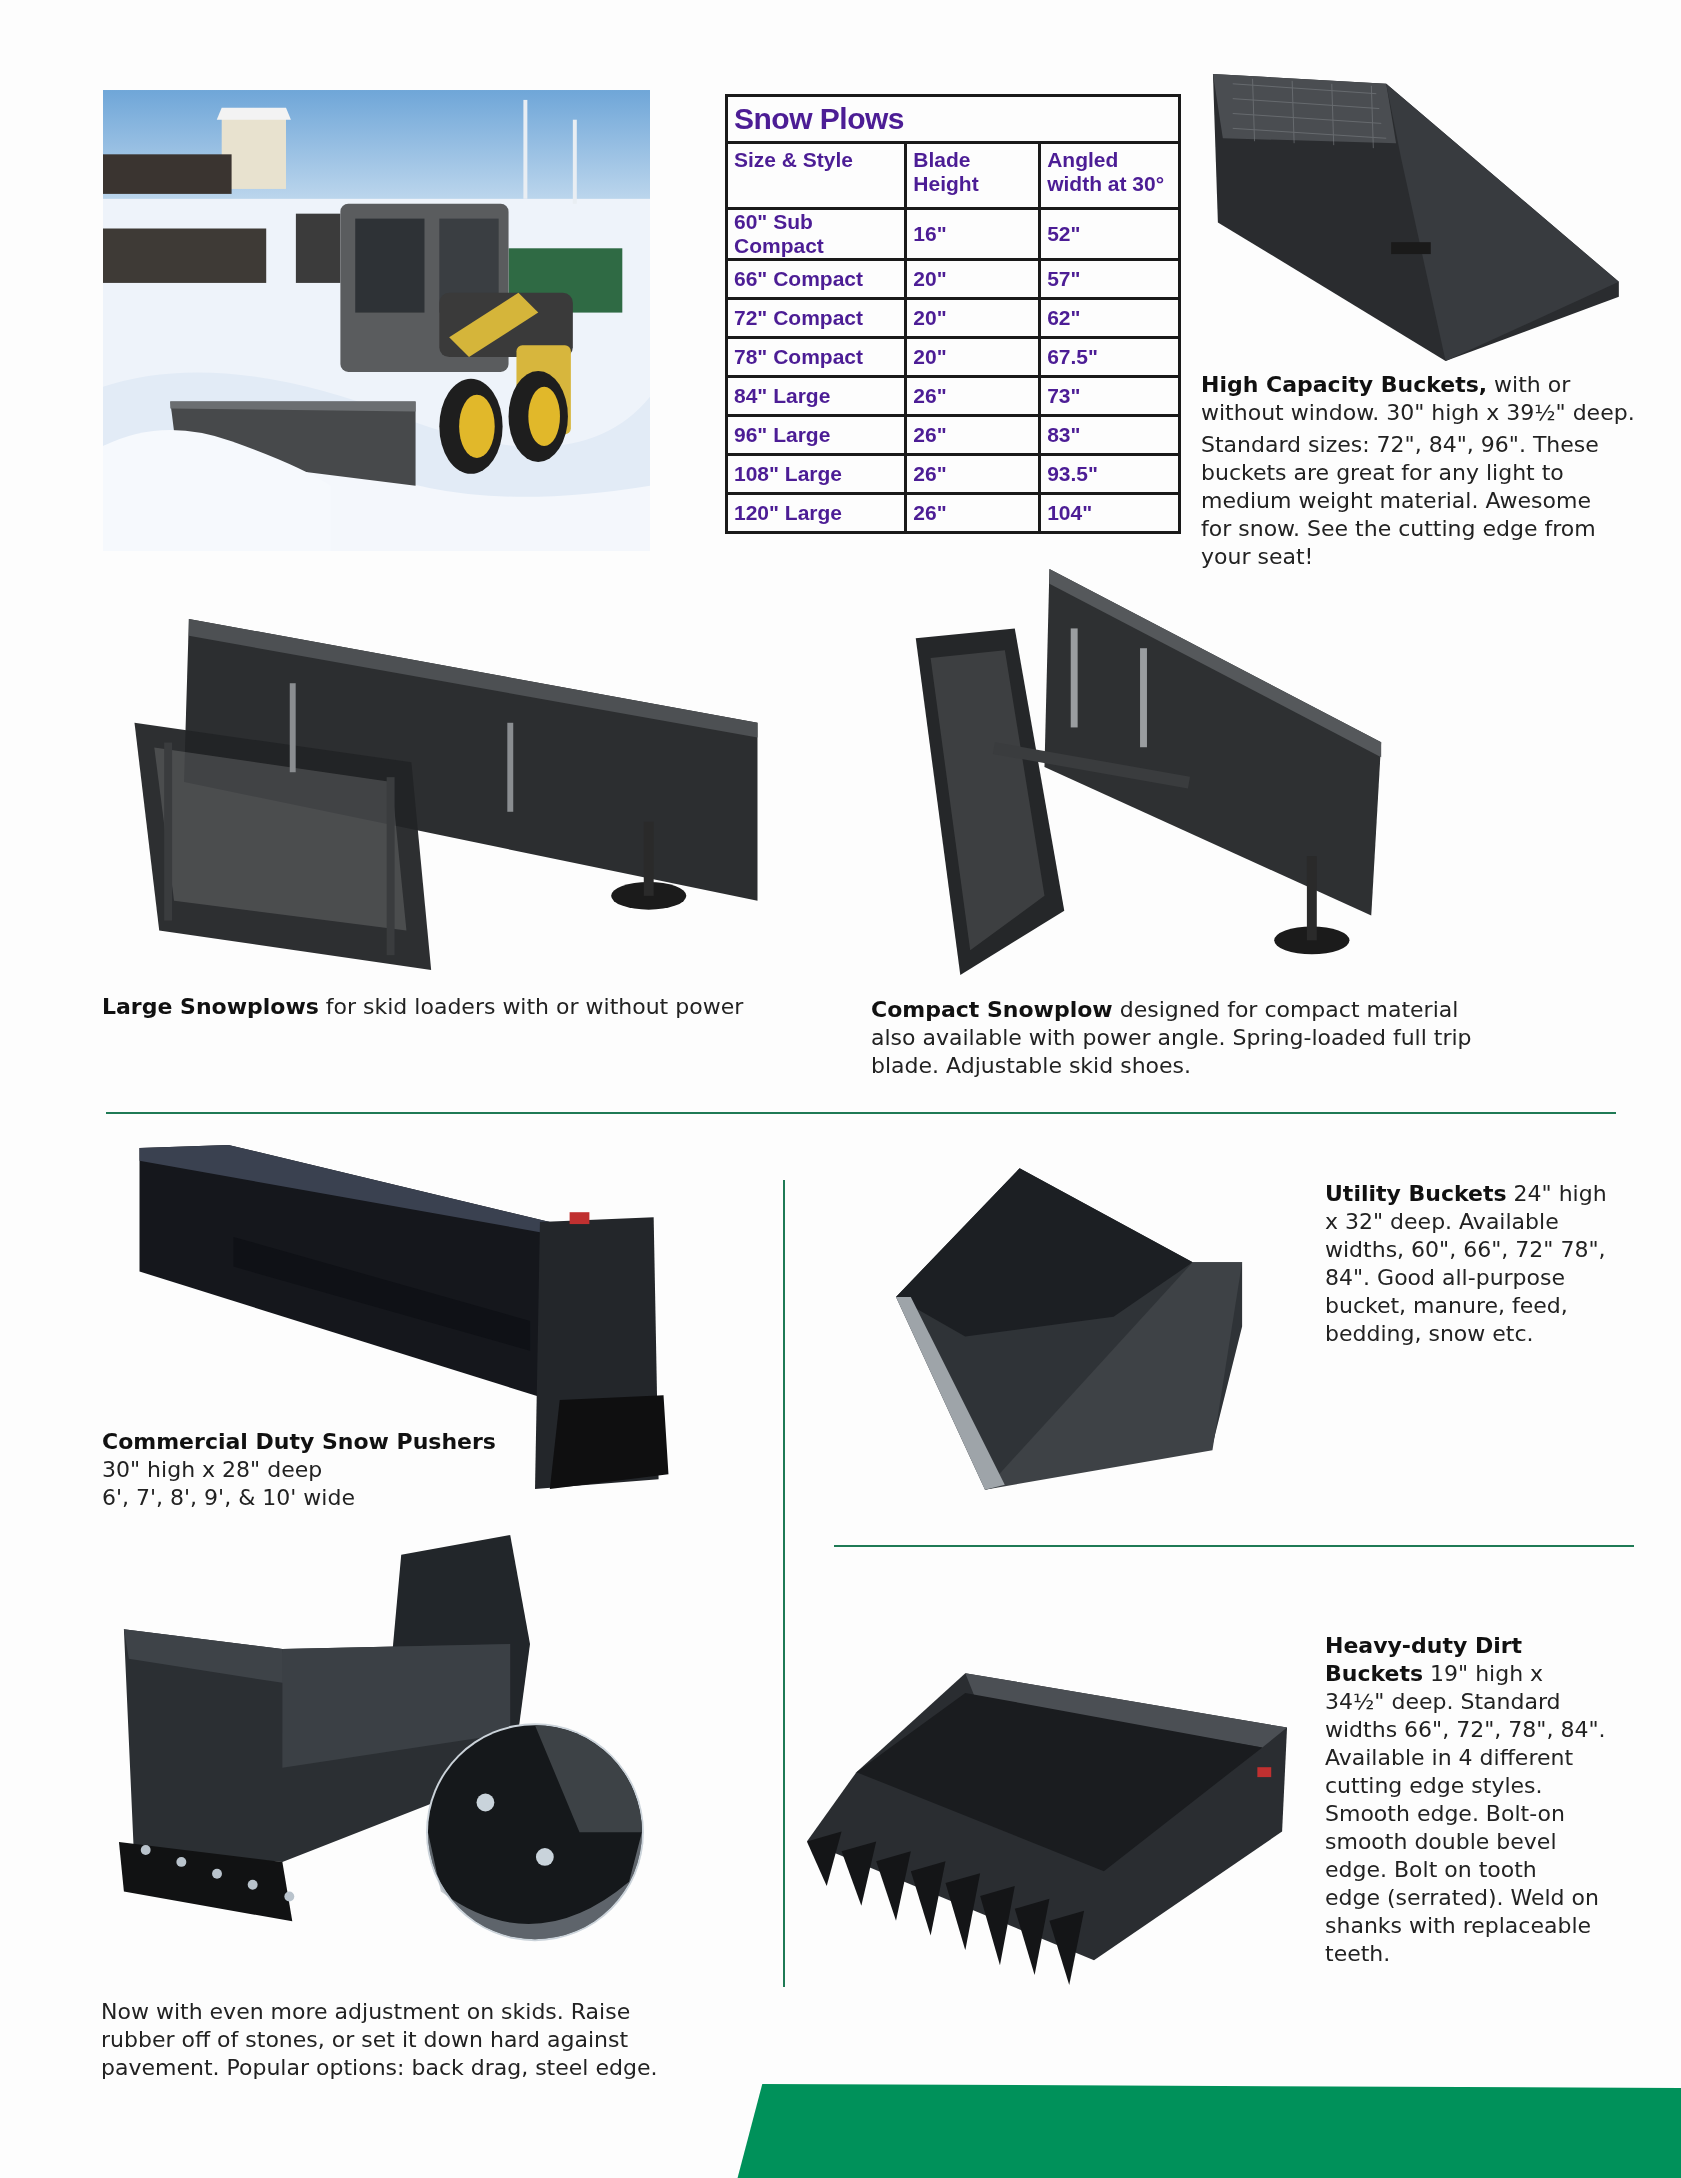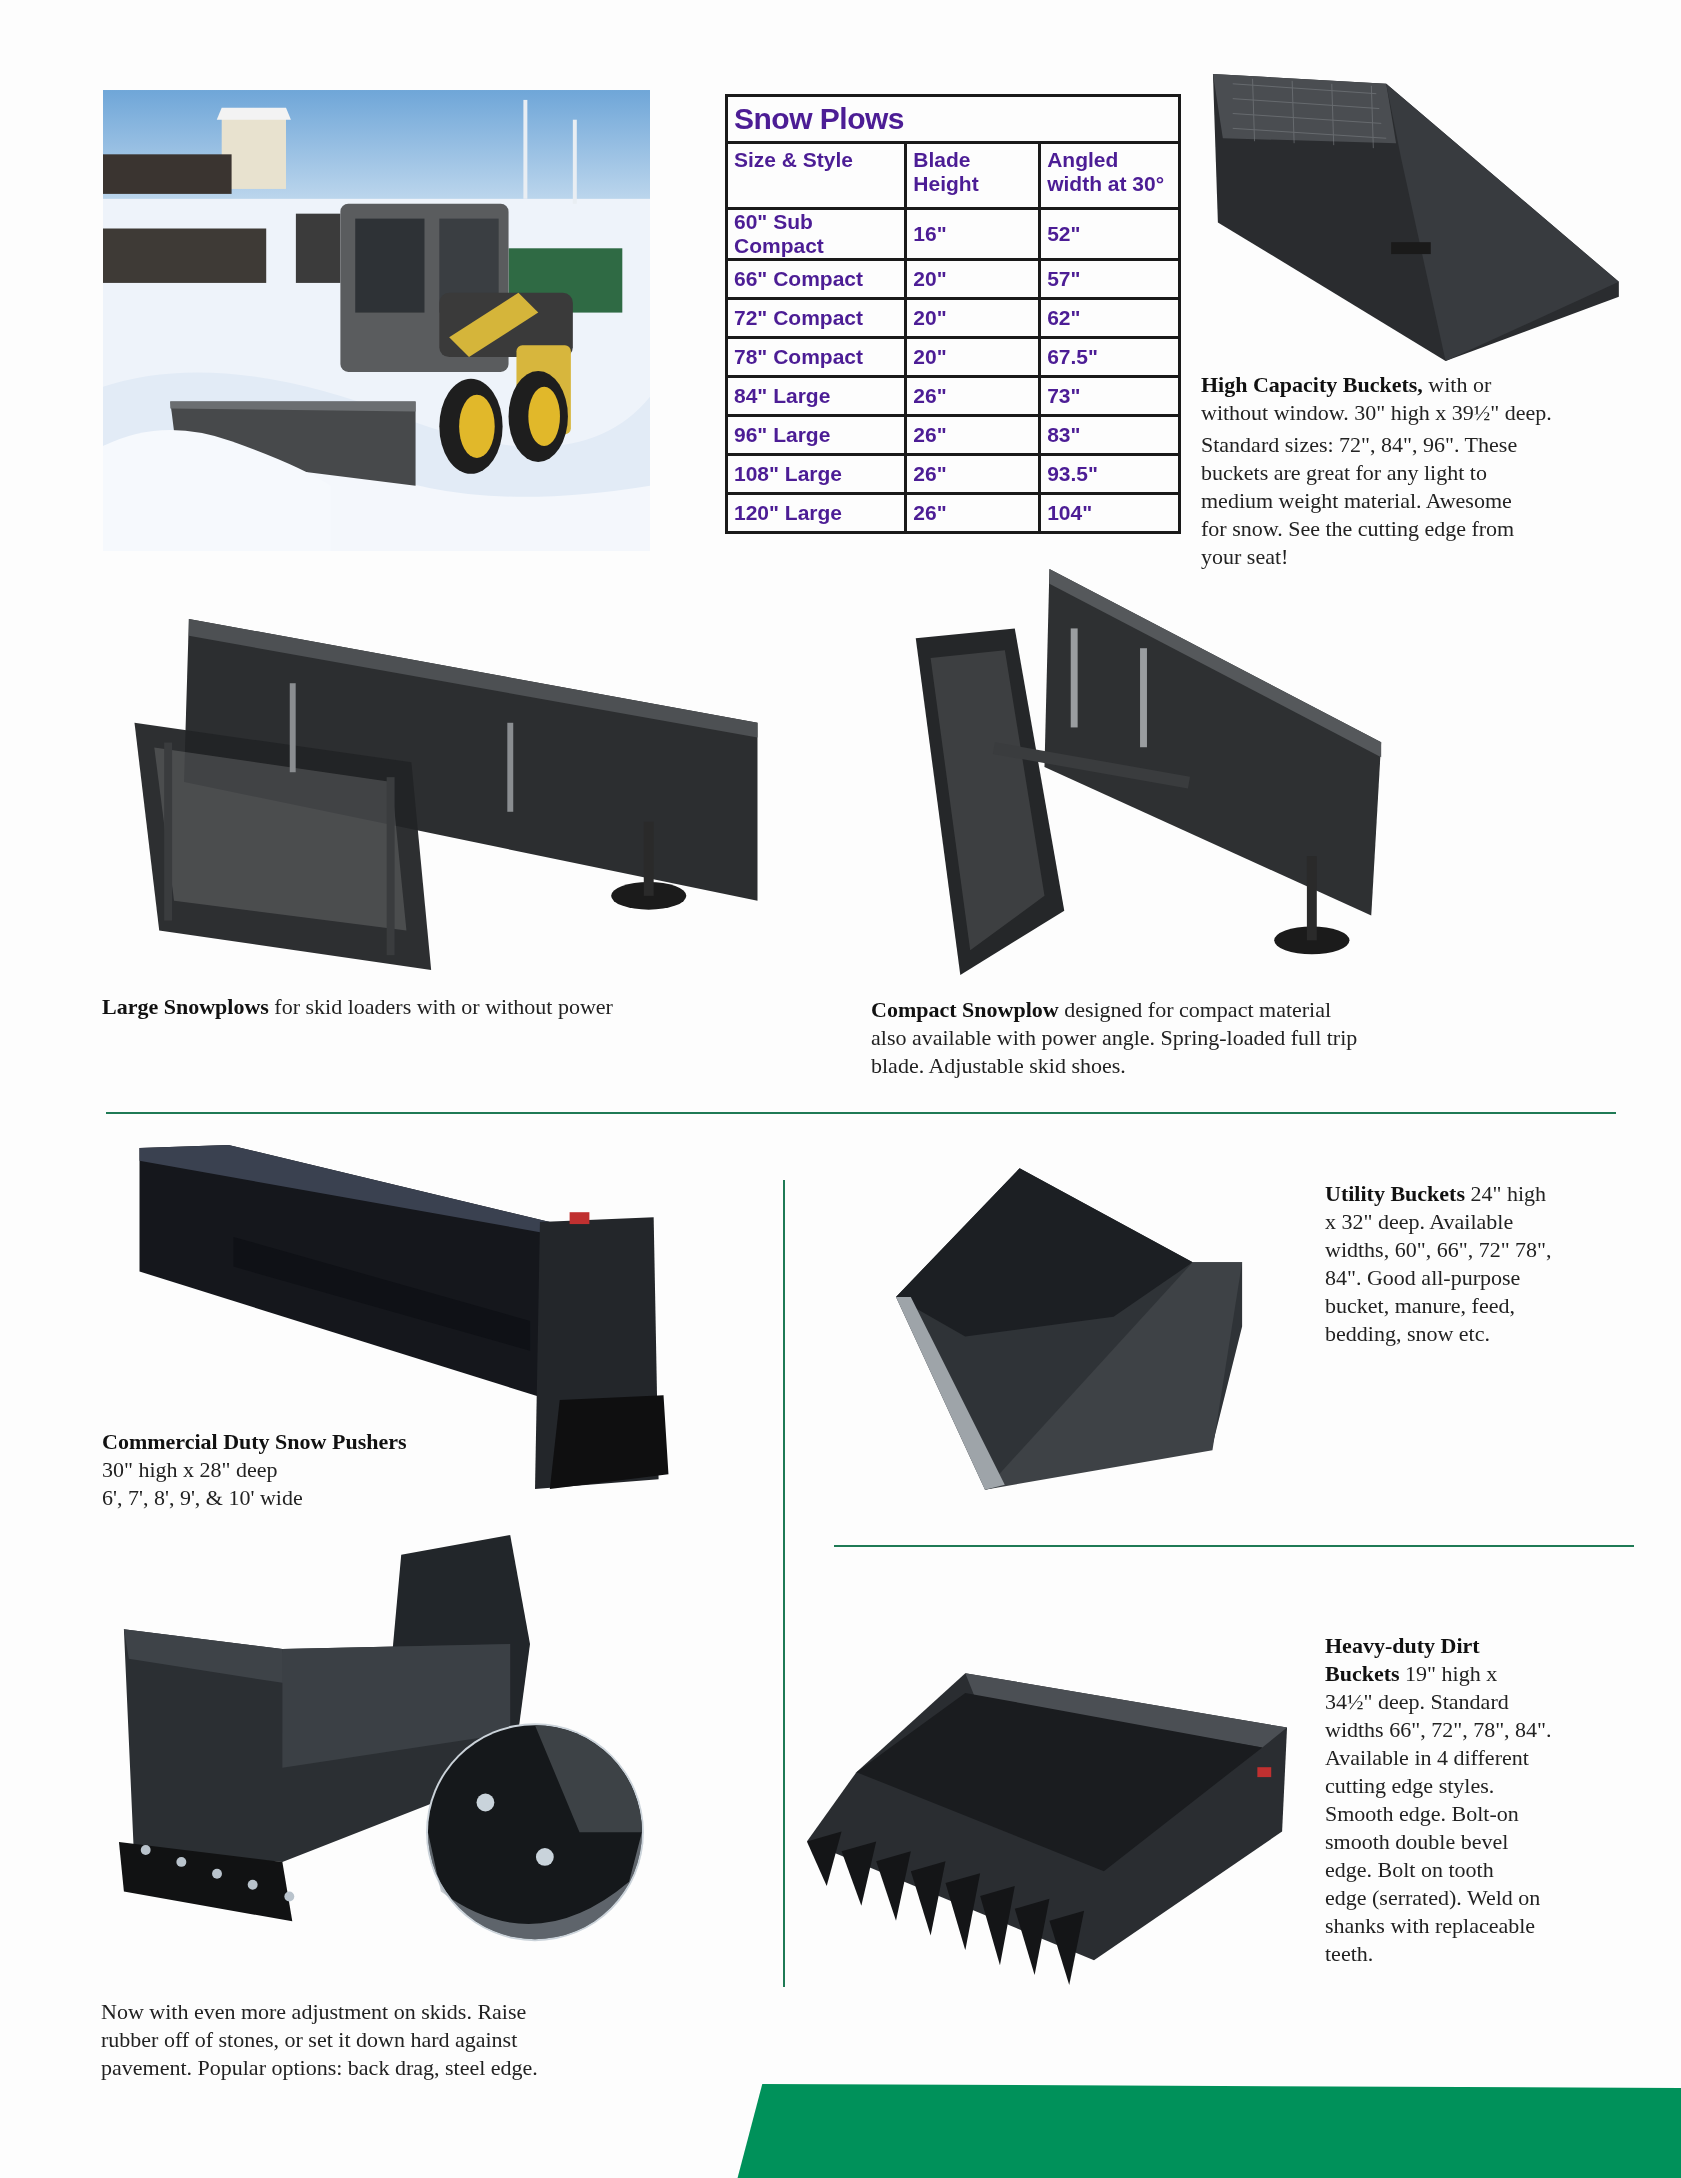--- a/index.html
+++ b/index.html
@@ -3,21 +3,21 @@
 <meta charset="utf-8">
 <style>
   html, body { margin: 0; padding: 0; }
   body {
     width: 1681px; height: 2178px; position: relative; overflow: hidden;
     background: #fdfdfd;
     font-family: "DejaVu Sans", sans-serif;
     color: #1e1e1e;
   }
   .abs { position: absolute; }
-  .caption { font-size: 22px; line-height: 28px; color: #222; font-family: Liberation Serif, serif; }
+  .caption { font-size: 22px; line-height: 28px; color: #222; }
   .caption b { font-weight: bold; color: #111; }
 
   
   .photo { position: absolute; overflow: hidden; }
   svg { display: block; }
 
   
   .plow-table {
     position: absolute; left: 683px; top: 94px; width: 456px;
     border-collapse: collapse;

